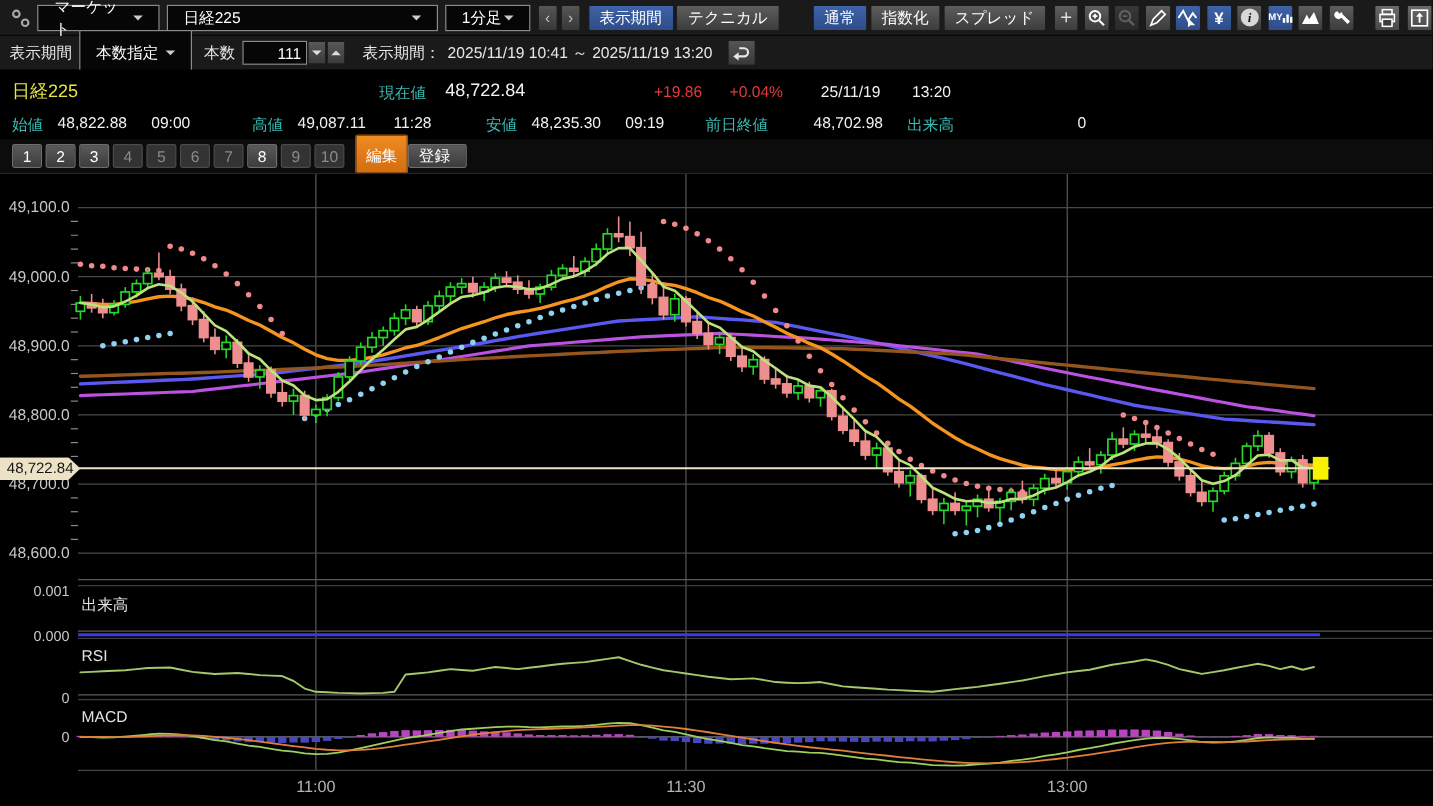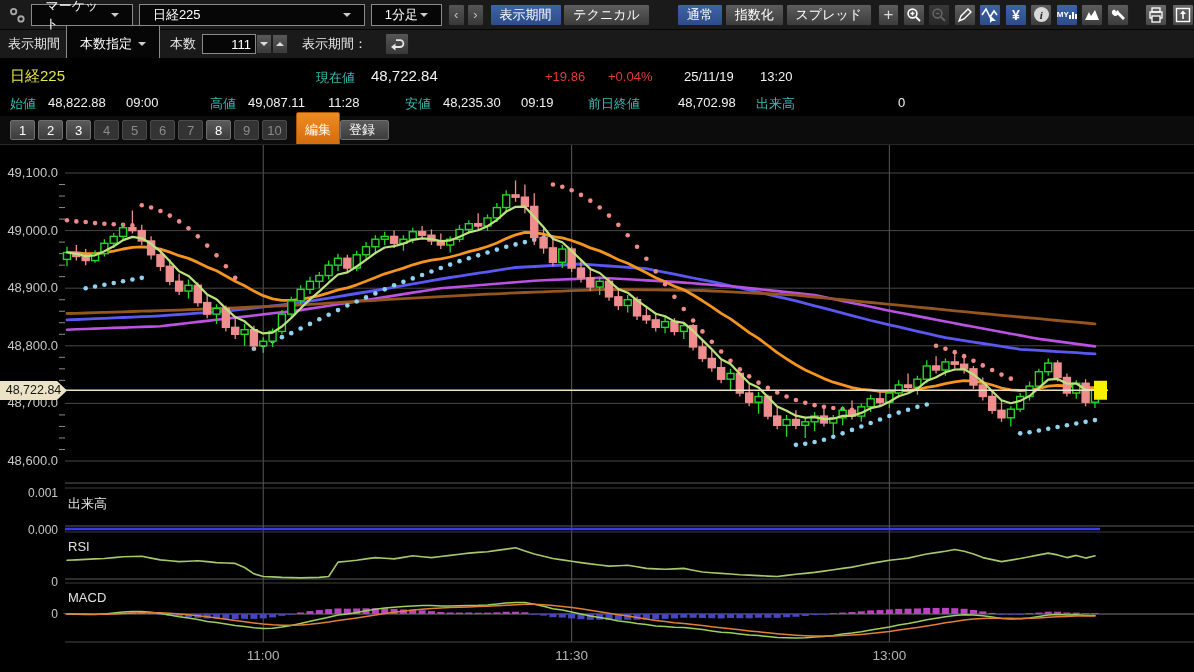--- a/index.html
+++ b/index.html
@@ -215,20 +215,21 @@
     <input id="count-input" value="111" style="">
     <div class="spin">
         <span class="tri-dn"></span>
       </div>
     <div class="spin">
         <span class="tri-up"></span>
       </div>
     <div style="width:14px"></div>
     <span class="lbl">表示期間：</span>
     <div class="sp6"></div>
+    <span class="lbl">2025/11/19 10:41 ～ 2025/11/19 13:20</span>
     <div style="width:12px"></div>
     <div class="navbtn" style="width:24px">
       <svg width="15" height="13" viewBox="0 0 15 13">
         <path d="M4,9 h6 a3.4,3.4 0 0 0 0,-6.8 h-4" fill="none" stroke="#e8e8e8" stroke-width="1.8"></path>
         <polygon points="5.5,5.5 5.5,12.5 1,9" fill="#e8e8e8"></polygon>
       </svg>
     </div>
   </div>
 
   <div id="quote">

